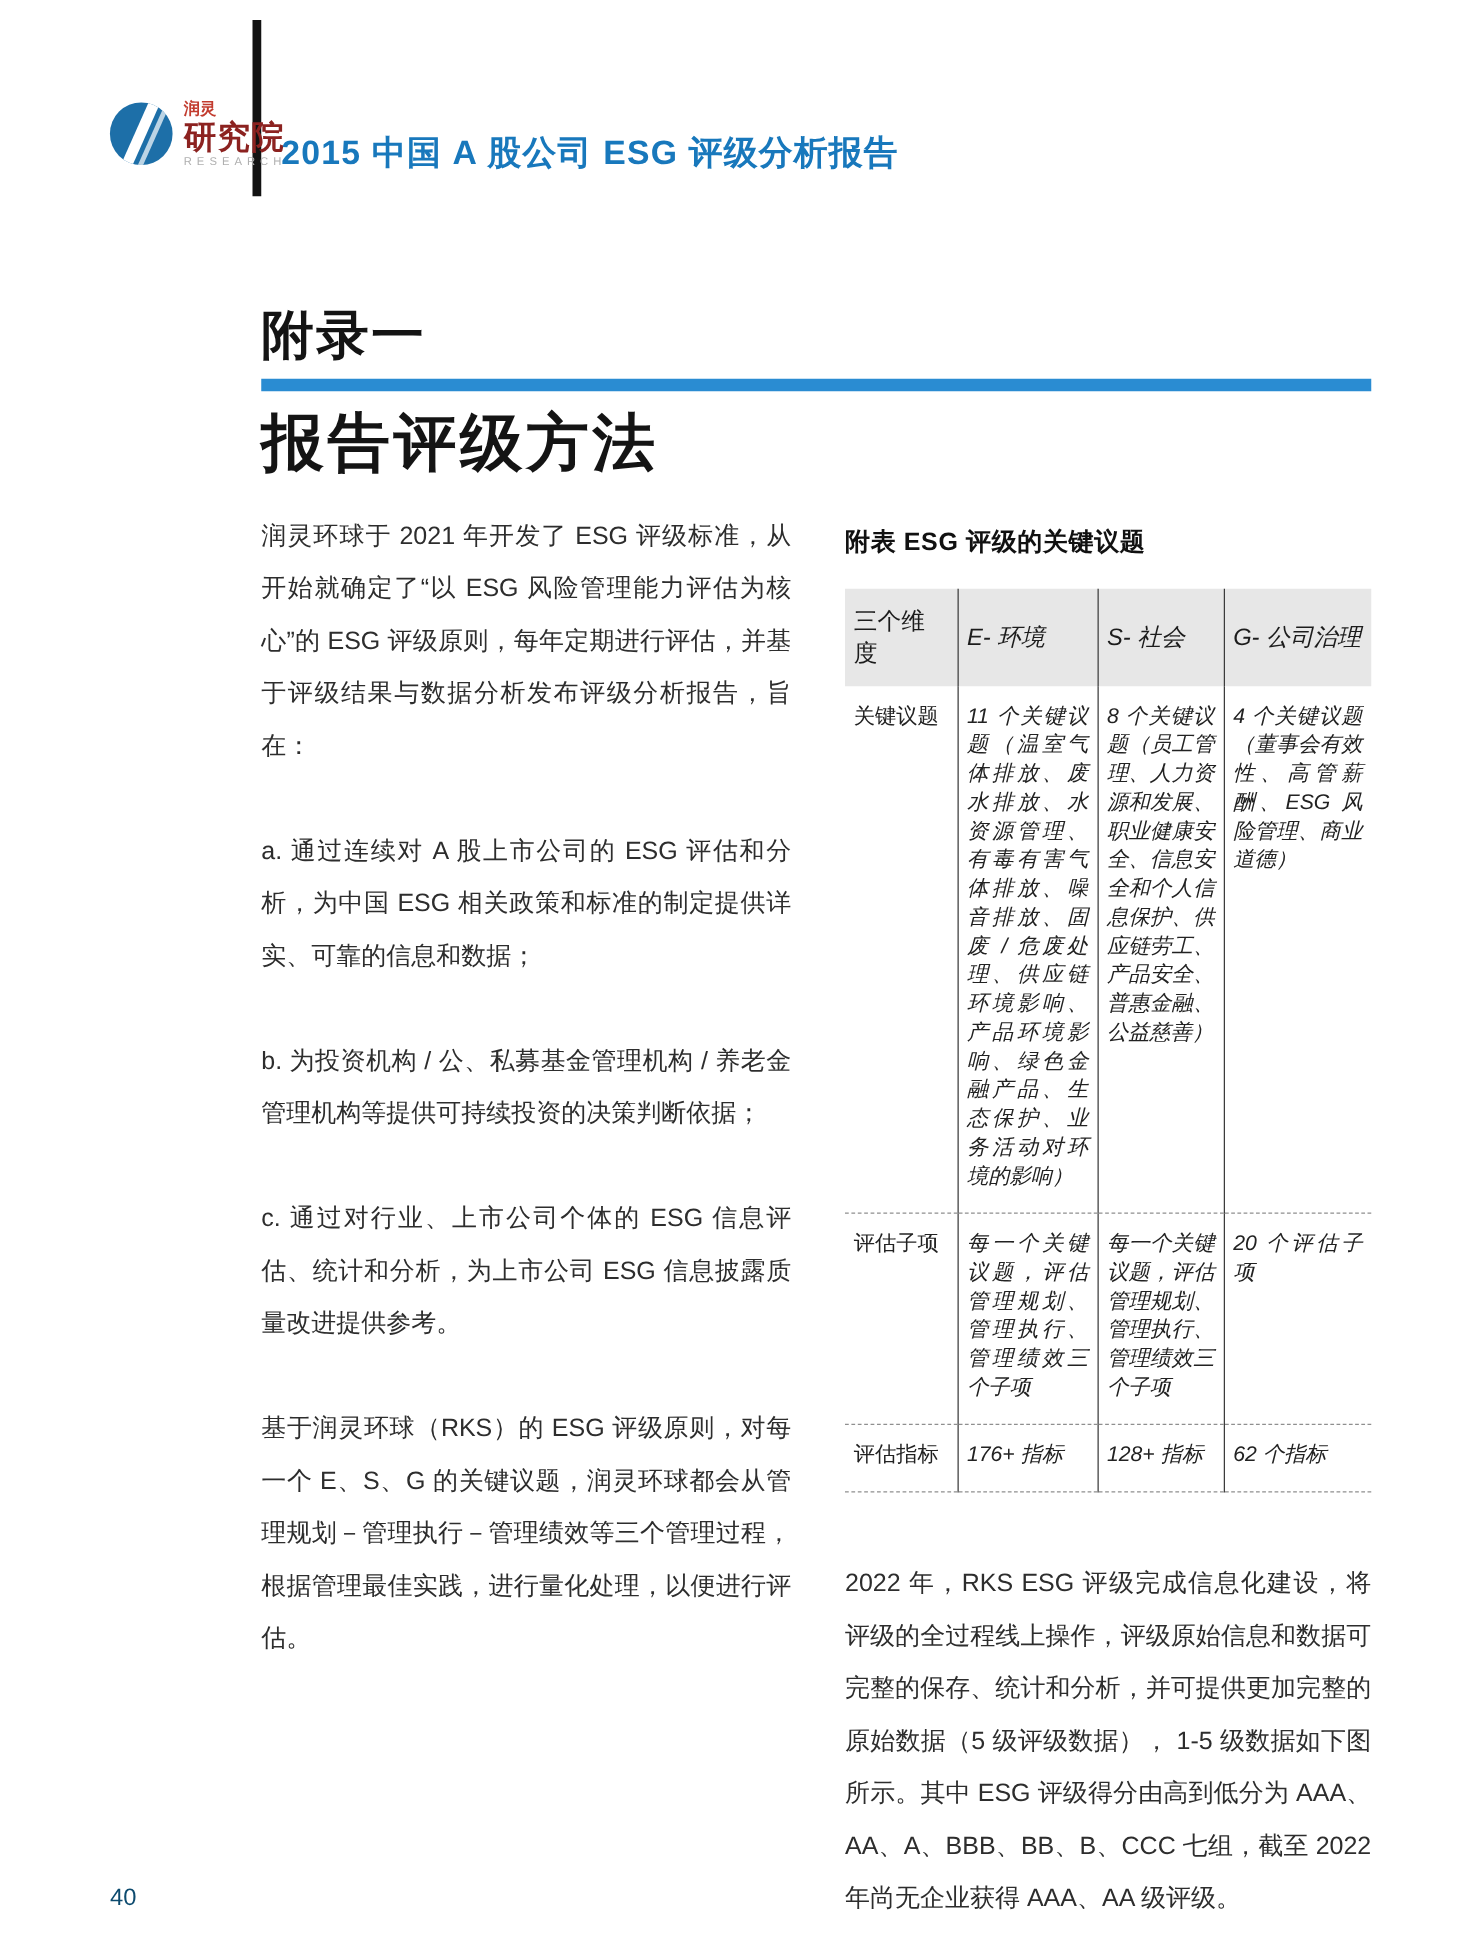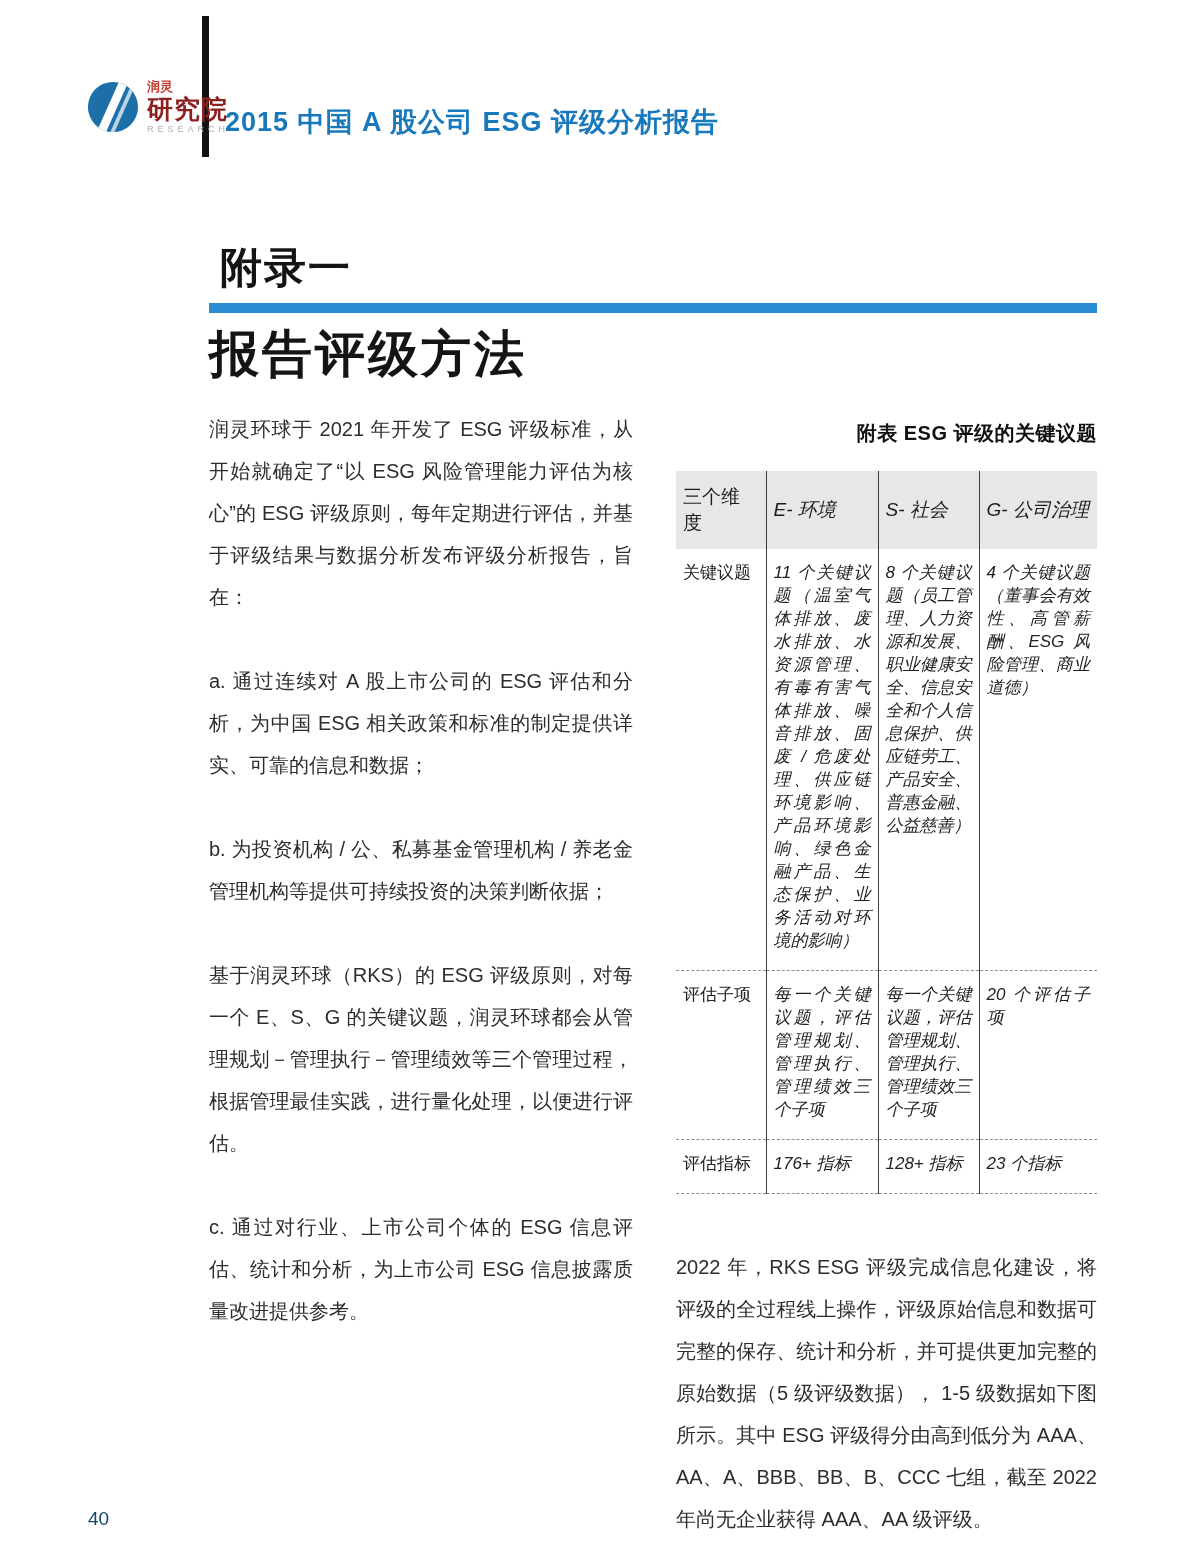--- a/index.html
+++ b/index.html
@@ -31,21 +31,21 @@
   .logo-sub { font-size:9px; color:#AFAFAF; letter-spacing:4px; margin-top:3px; }
   .report-title {
     position:absolute; left:225px; top:88px;
     font-size:27px; font-weight:bold;
     color:var(--title-blue,#1878BC);
     letter-spacing:1px; white-space:nowrap;
   }
 
   
   .appendix-label {
-    position:absolute; left:220px; top:224px;
+    position:absolute; left:209px; top:224px;
     font-size:42px; font-weight:bold; color:#141414; letter-spacing:2px;
   }
   .accent-bar {
     position:absolute; left:209px; top:287px;
     width:888px; height:10px;
     background:var(--accent-blue,#2A8CD2);
   }
   .doc-title {
     position:absolute; left:209px; top:305px;
     font-size:50px; font-weight:bold; color:#141414; letter-spacing:3px;
@@ -60,21 +60,21 @@
     text-align:justify; color:#2d2d2d;
     margin-bottom:42px;
   }
   .col-left .body-par:last-child { margin-bottom:0; }
 
   .col-right {
     position:absolute; left:676px; top:404px; width:421px;
   }
   .table-caption {
     font-size:20px; font-weight:bold; color:#111;
-    margin-bottom:24px; letter-spacing:0.5px;text-align:right;
+    margin-bottom:24px; letter-spacing:0.5px;
   }
 
   
   .esg-table { width:100%; border-collapse:collapse; table-layout:fixed; }
   .esg-table col.c0 { width:90px; }
   .esg-table col.c1 { width:112px; }
   .esg-table col.c2 { width:101px; }
   .esg-table col.c3 { width:auto; }
   .esg-table th {
     background:var(--table-header-bg,#E7E7E7);
@@ -134,22 +134,22 @@
   <h1 class="report-title">2015 中国 A 股公司 ESG 评级分析报告</h1>
 
   <h2 class="appendix-label">附录一</h2>
   <div class="accent-bar"></div>
   <h3 class="doc-title">报告评级方法</h3>
 
   <div class="col-left">
     <p class="body-par">润灵环球于 2021 年开发了 ESG 评级标准，从开始就确定了“以 ESG 风险管理能力评估为核心”的 ESG 评级原则，每年定期进行评估，并基于评级结果与数据分析发布评级分析报告，旨在：</p>
     <p class="body-par">a. 通过连续对 A 股上市公司的 ESG 评估和分析，为中国 ESG 相关政策和标准的制定提供详实、可靠的信息和数据；</p>
     <p class="body-par">b. 为投资机构 / 公、私募基金管理机构 / 养老金管理机构等提供可持续投资的决策判断依据；</p>
+    <p class="body-par">c. 通过对行业、上市公司个体的 ESG 信息评估、统计和分析，为上市公司 ESG 信息披露质量改进提供参考。</p>
     <p class="body-par">基于润灵环球（RKS）的 ESG 评级原则，对每一个 E、S、G 的关键议题，润灵环球都会从管理规划－管理执行－管理绩效等三个管理过程，根据管理最佳实践，进行量化处理，以便进行评估。</p>
-    <p class="body-par">c. 通过对行业、上市公司个体的 ESG 信息评估、统计和分析，为上市公司 ESG 信息披露质量改进提供参考。</p>
   </div>
 
   <div class="col-right">
     <div class="table-caption">附表 ESG 评级的关键议题</div>
 
     <table class="esg-table">
       <colgroup>
           <col class="c0">
           <col class="c1">
           <col class="c2">
@@ -173,21 +173,21 @@
         <tr>
           <td class="rowlabel">评估子项</td>
           <td class="cell-justify">每一个关键议题，评估管理规划、管理执行、管理绩效三个子项</td>
           <td class="cell-justify">每一个关键议题，评估管理规划、管理执行、管理绩效三个子项</td>
           <td class="cell-justify">20 个评估子项</td>
         </tr>
         <tr>
           <td class="rowlabel">评估指标</td>
           <td>176+ 指标</td>
           <td>128+ 指标</td>
-          <td>23 个指标</td>
+          <td>62 个指标</td>
         </tr>
       </tbody>
     </table>
 
     <p class="body-par closing-par">2022 年，RKS ESG 评级完成信息化建设，将评级的全过程线上操作，评级原始信息和数据可完整的保存、统计和分析，并可提供更加完整的原始数据（5 级评级数据）， 1-5 级数据如下图所示。其中 ESG 评级得分由高到低分为 AAA、AA、A、BBB、BB、B、CCC 七组，截至 2022 年尚无企业获得 AAA、AA 级评级。</p>
   </div>
 
   <div class="page-number">40</div>
   <div class="footer-bar"></div>
 

